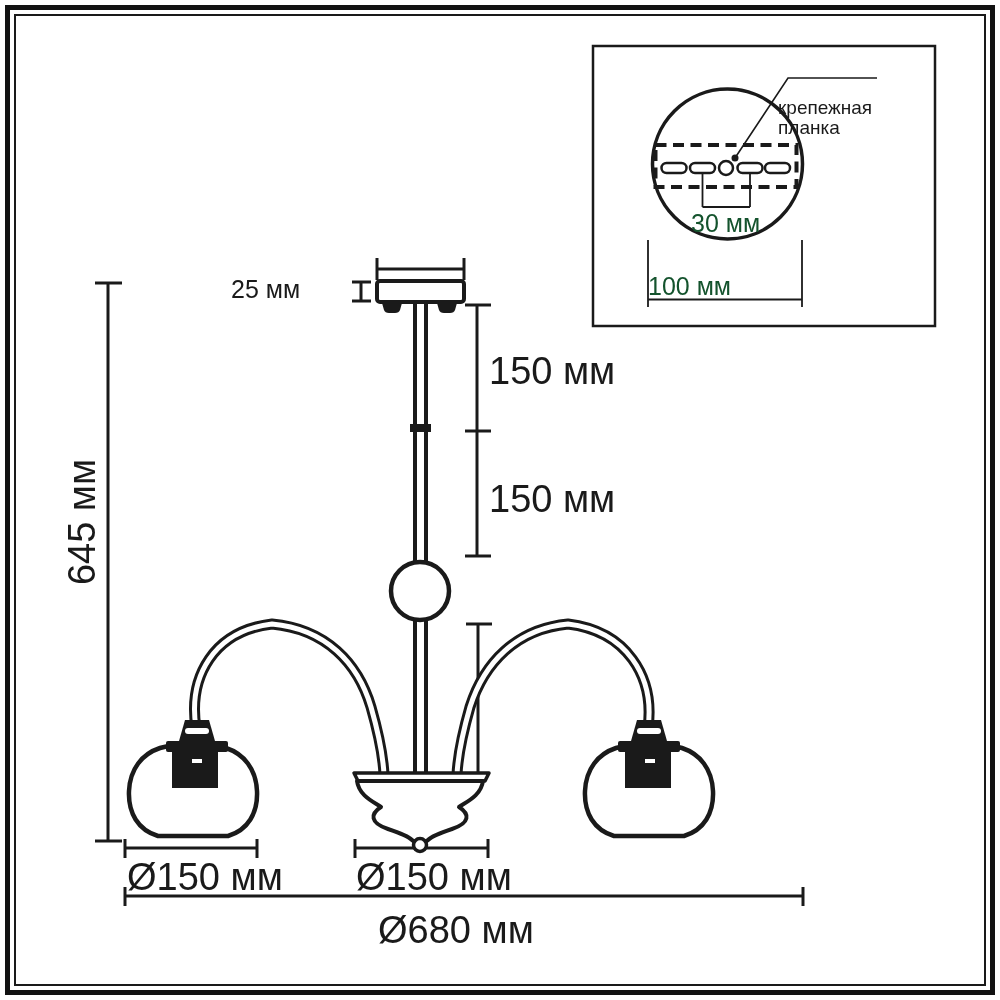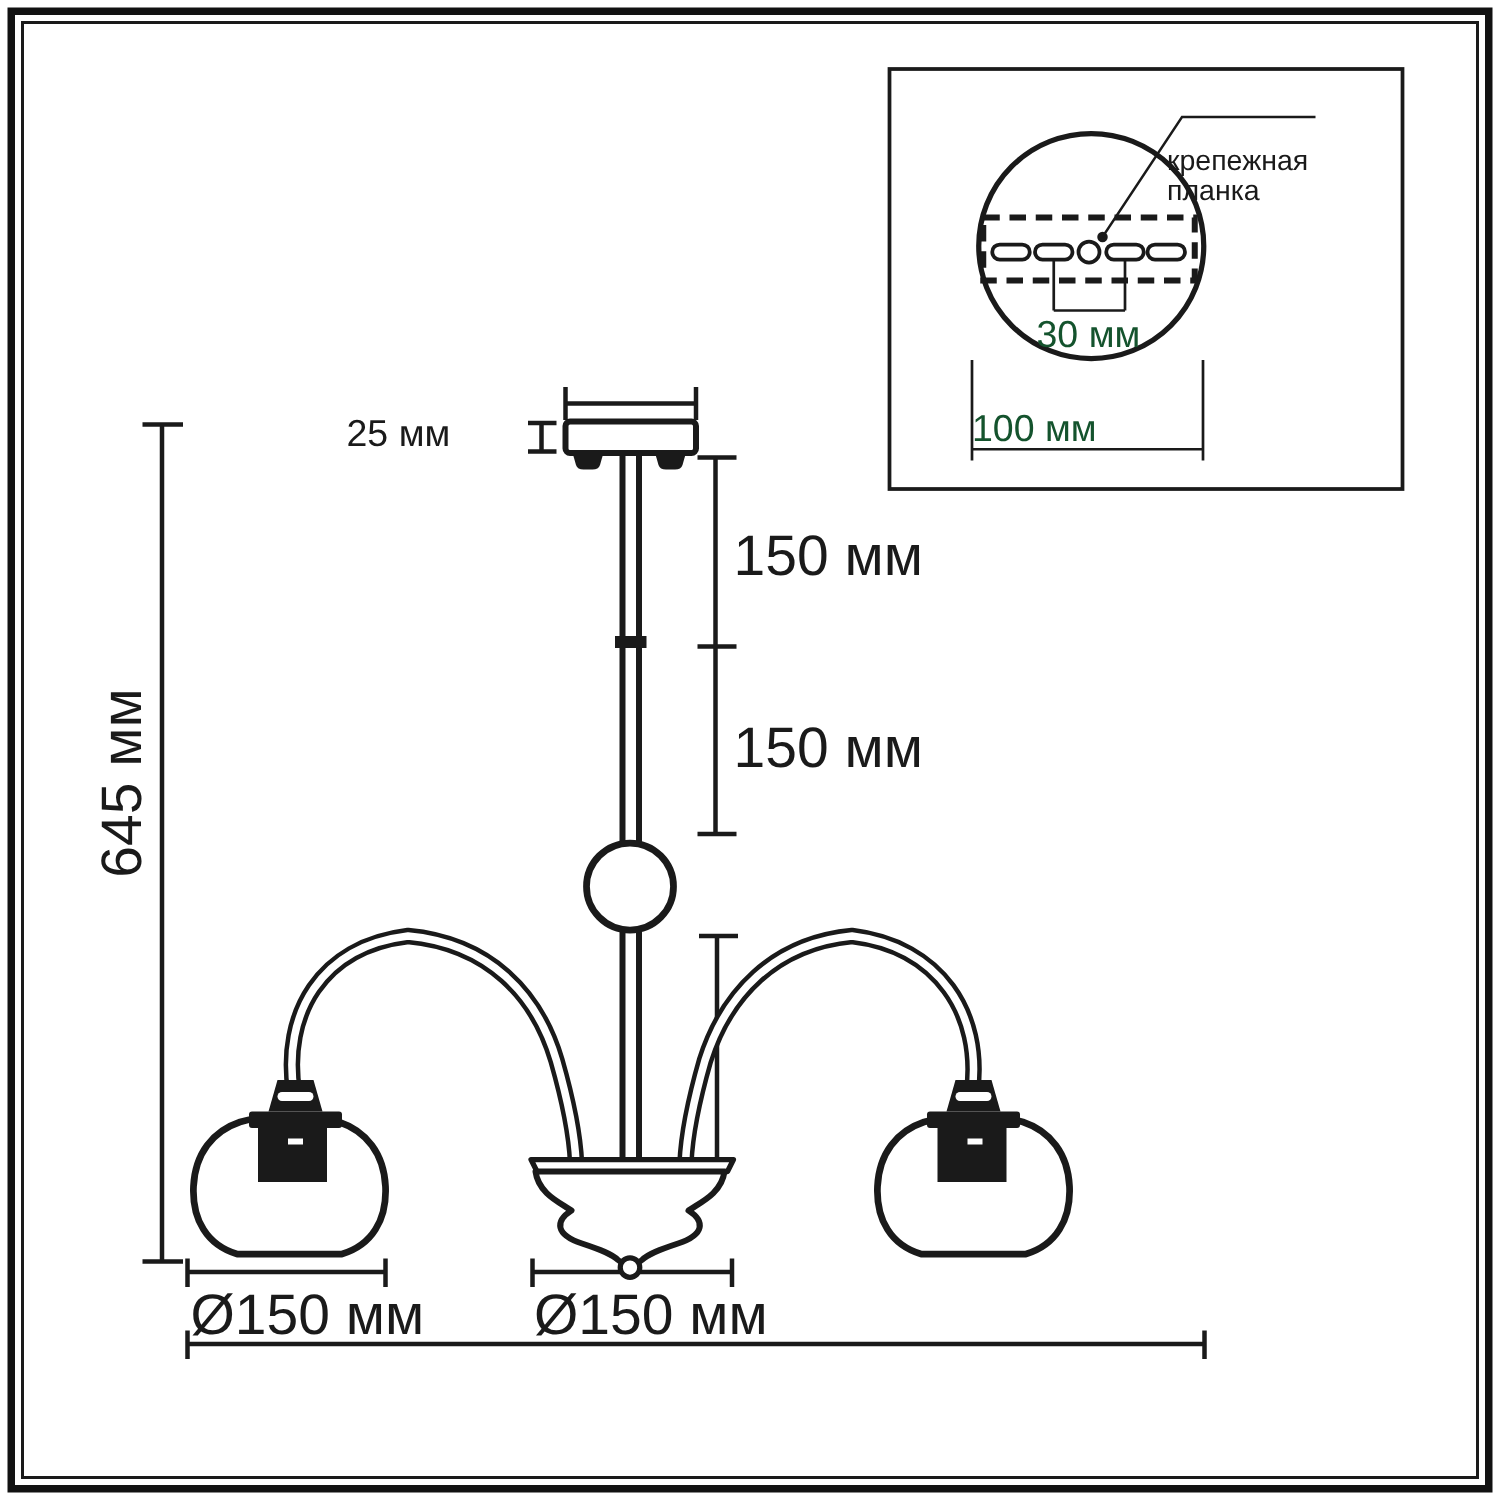--- a/index.html
+++ b/index.html
@@ -184,20 +184,21 @@
 
   <div class="lbl" style="left:489px; top:480px;">150 мм</div>
 
   <div class="lbl rot" style="left:12px; top:503px;">645 мм</div>
 
 
   <div class="lbl" style="left:127px; top:858px;">Ø150 мм</div>
 
   <div class="lbl" style="left:356px; top:858px;">Ø150 мм</div>
 
+  <div class="lbl" style="left:378px; top:911px;">Ø680 мм</div>
 
   <div class="bracket-caption">
     <div>крепежная</div>
     <div>планка</div>
   </div>
 
   <div class="inset-lbl" style="left:691px; top:211px;">30 мм</div>
 
   <div class="inset-lbl" style="left:648px; top:274px;">100 мм</div>
 

